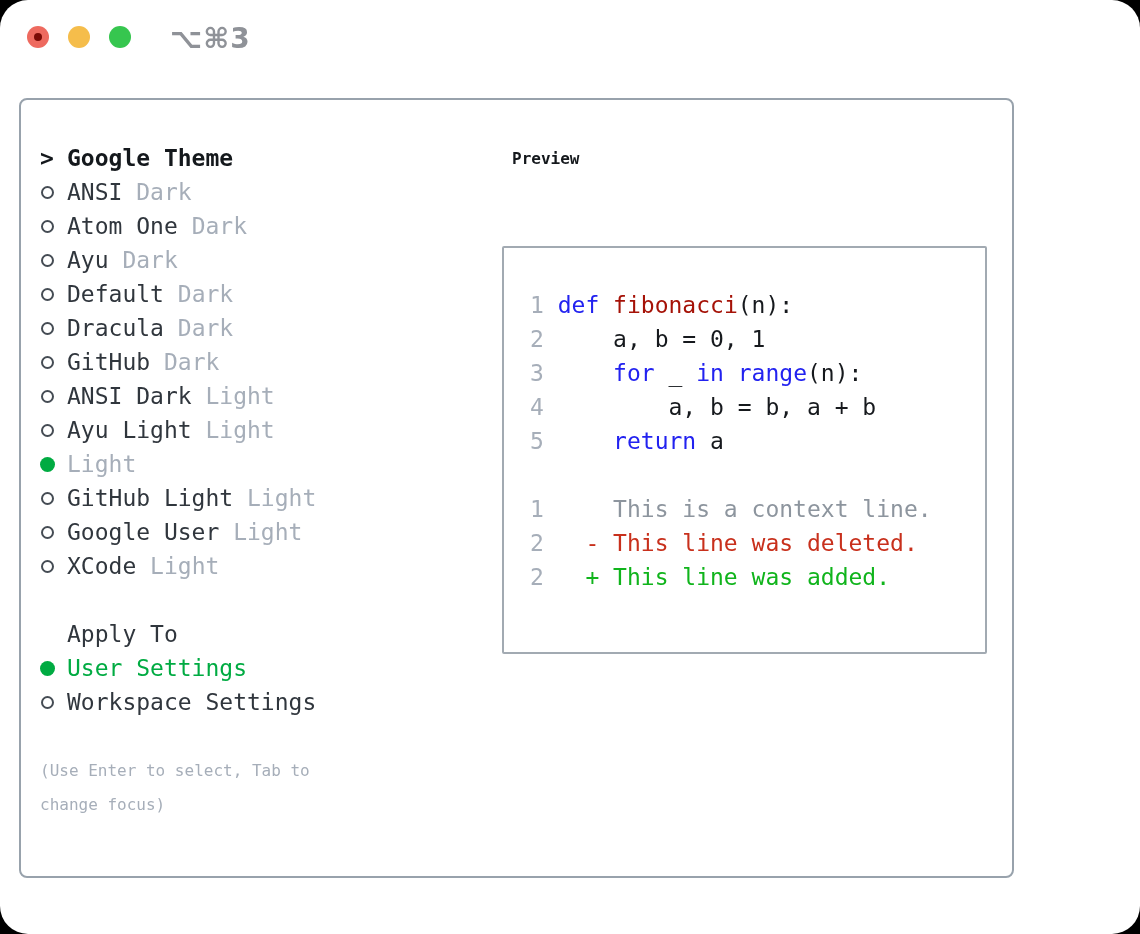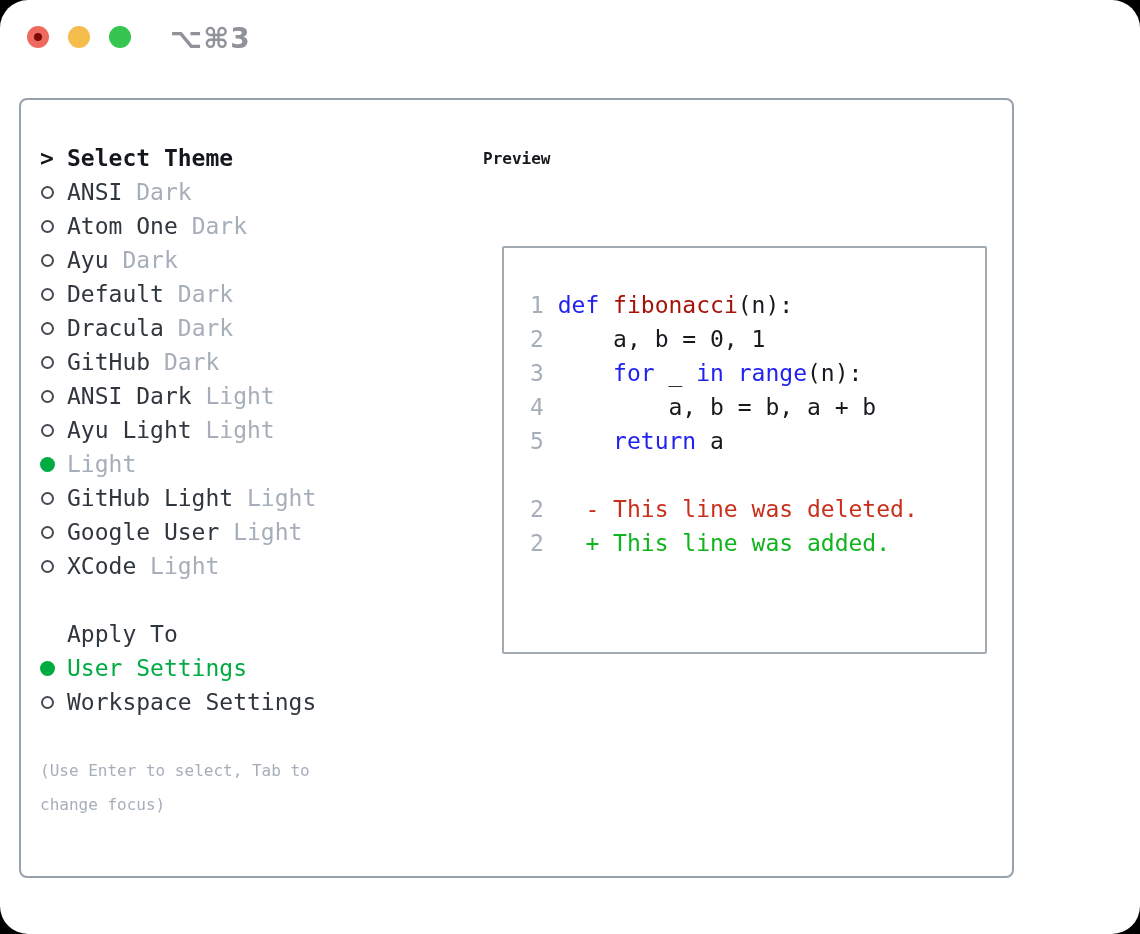--- a/index.html
+++ b/index.html
@@ -35,21 +35,21 @@
   .prompt{color:#14181c;font-weight:bold;font-size:23px;}
   .radio{width:13px;height:13px;border:2px solid #454c54;border-radius:50%;box-sizing:border-box;margin-left:1px;}
   .radio.sel{width:15px;height:15px;border:none;background:#00ab42;margin-left:0;}
   .hdr{color:#14181c;font-weight:bold;}
   .item-name{color:#30363d;}
   .item-name.sel{color:#00ab42;}
   .muted{color:#a6aeb9;}
   .left-col{position:absolute;left:19px;top:41px;}
   .help{font-size:16px;color:#a6aeb9;height:34px;display:flex;align-items:center;white-space:pre;}
   
-  .preview-label{position:absolute;left:462px;top:41px;height:34px;display:flex;align-items:center;}
+  .preview-label{position:absolute;left:491px;top:41px;height:34px;display:flex;align-items:center;}
   .code-box{
     position:absolute;left:481px;top:102px;width:485px;height:408px;
     border:2px solid #a2aab2;border-radius:2px;box-sizing:border-box;
     padding:40px 0 0 26px;overflow:hidden;margin-top:44px;
   }
   .code-line{height:34px;white-space:pre;font-size:23px;line-height:34px;}
   .c-num{color:#a6aeb9;}
   .c-kw{color:#2222f0;}
   .c-fn{color:#a51207;}
   .c-plain{color:#16191d;}
@@ -71,21 +71,21 @@
       <div class="light green"></div>
     </div>
     <div class="win-title">⌥⌘3</div>
   </div>
 
   <div class="panel">
 
     <div class="left-col">
       <div class="row">
         <span class="marker"><span class="prompt">&gt;</span></span>
-        <span class="hdr">Select Theme</span>
+        <span class="hdr">Google Theme</span>
       </div>
 
       <div id="theme-list">
   <div class="row">
     <span class="marker"><span class="radio"></span></span>
     <span class="item-name">ANSI </span><span class="muted">Dark</span>
   </div>
 
   <div class="row">
     <span class="marker"><span class="radio"></span></span>
@@ -178,20 +178,21 @@
   <div class="code-line"><span class="c-num">2 </span><span class="c-plain">    a, b = 0, 1</span></div>
 
   <div class="code-line"><span class="c-num">3 </span><span class="c-plain">    </span><span class="c-kw">for</span><span class="c-plain"> _ </span><span class="c-kw">in</span><span class="c-plain"> </span><span class="c-kw">range</span><span class="c-plain">(n):</span></div>
 
   <div class="code-line"><span class="c-num">4 </span><span class="c-plain">        a, b = b, a + b</span></div>
 
   <div class="code-line"><span class="c-num">5 </span><span class="c-plain">    </span><span class="c-kw">return</span><span class="c-plain"> a</span></div>
 
   <div class="code-line"><span class="c-num"> </span></div>
 
+  <div class="code-line"><span class="c-num">1 </span><span class="c-ctx">    This is a context line.</span></div>
 
   <div class="code-line"><span class="c-num">2 </span><span class="c-del">  - This line was deleted.</span></div>
 
   <div class="code-line"><span class="c-num">2 </span><span class="c-add">  + This line was added.</span></div>
 </div>
 
   </div>
 </div>
 
 </body></html>

